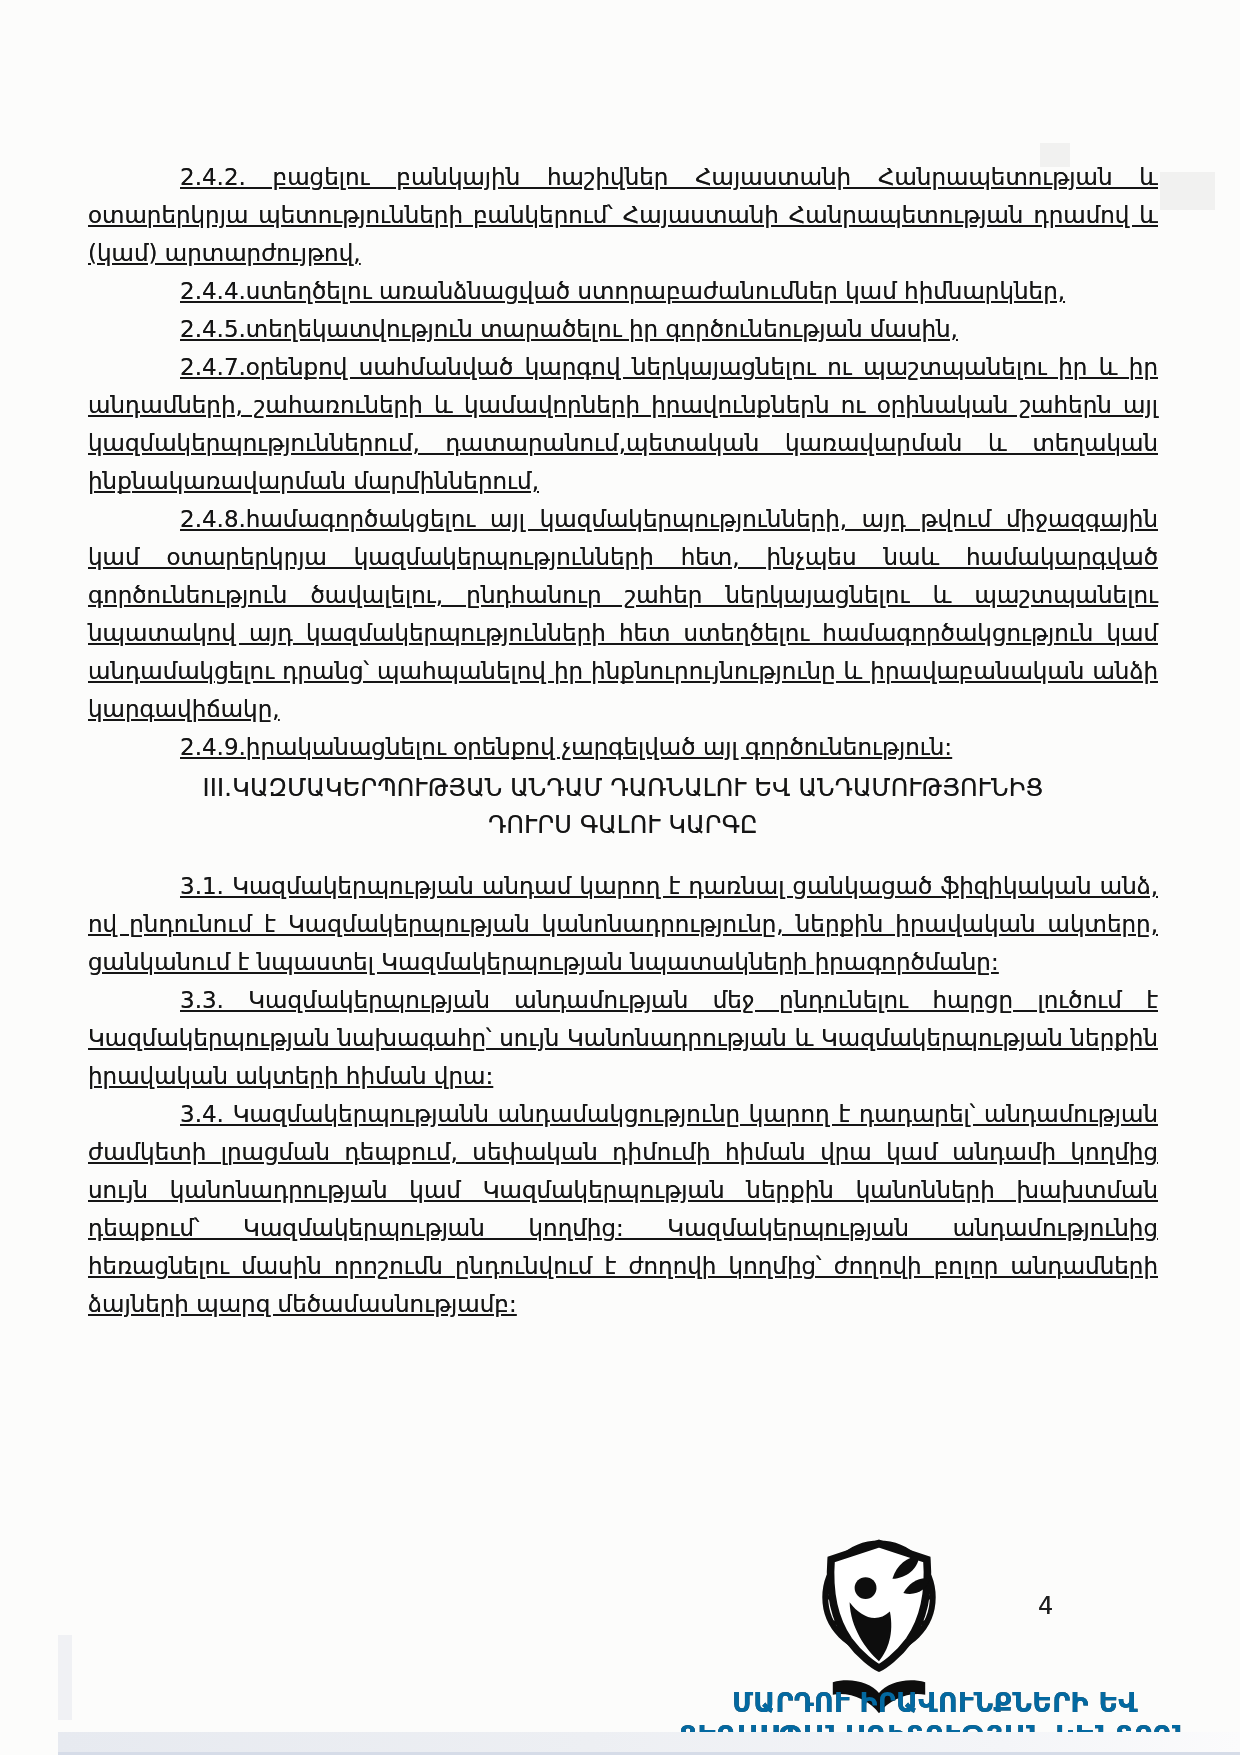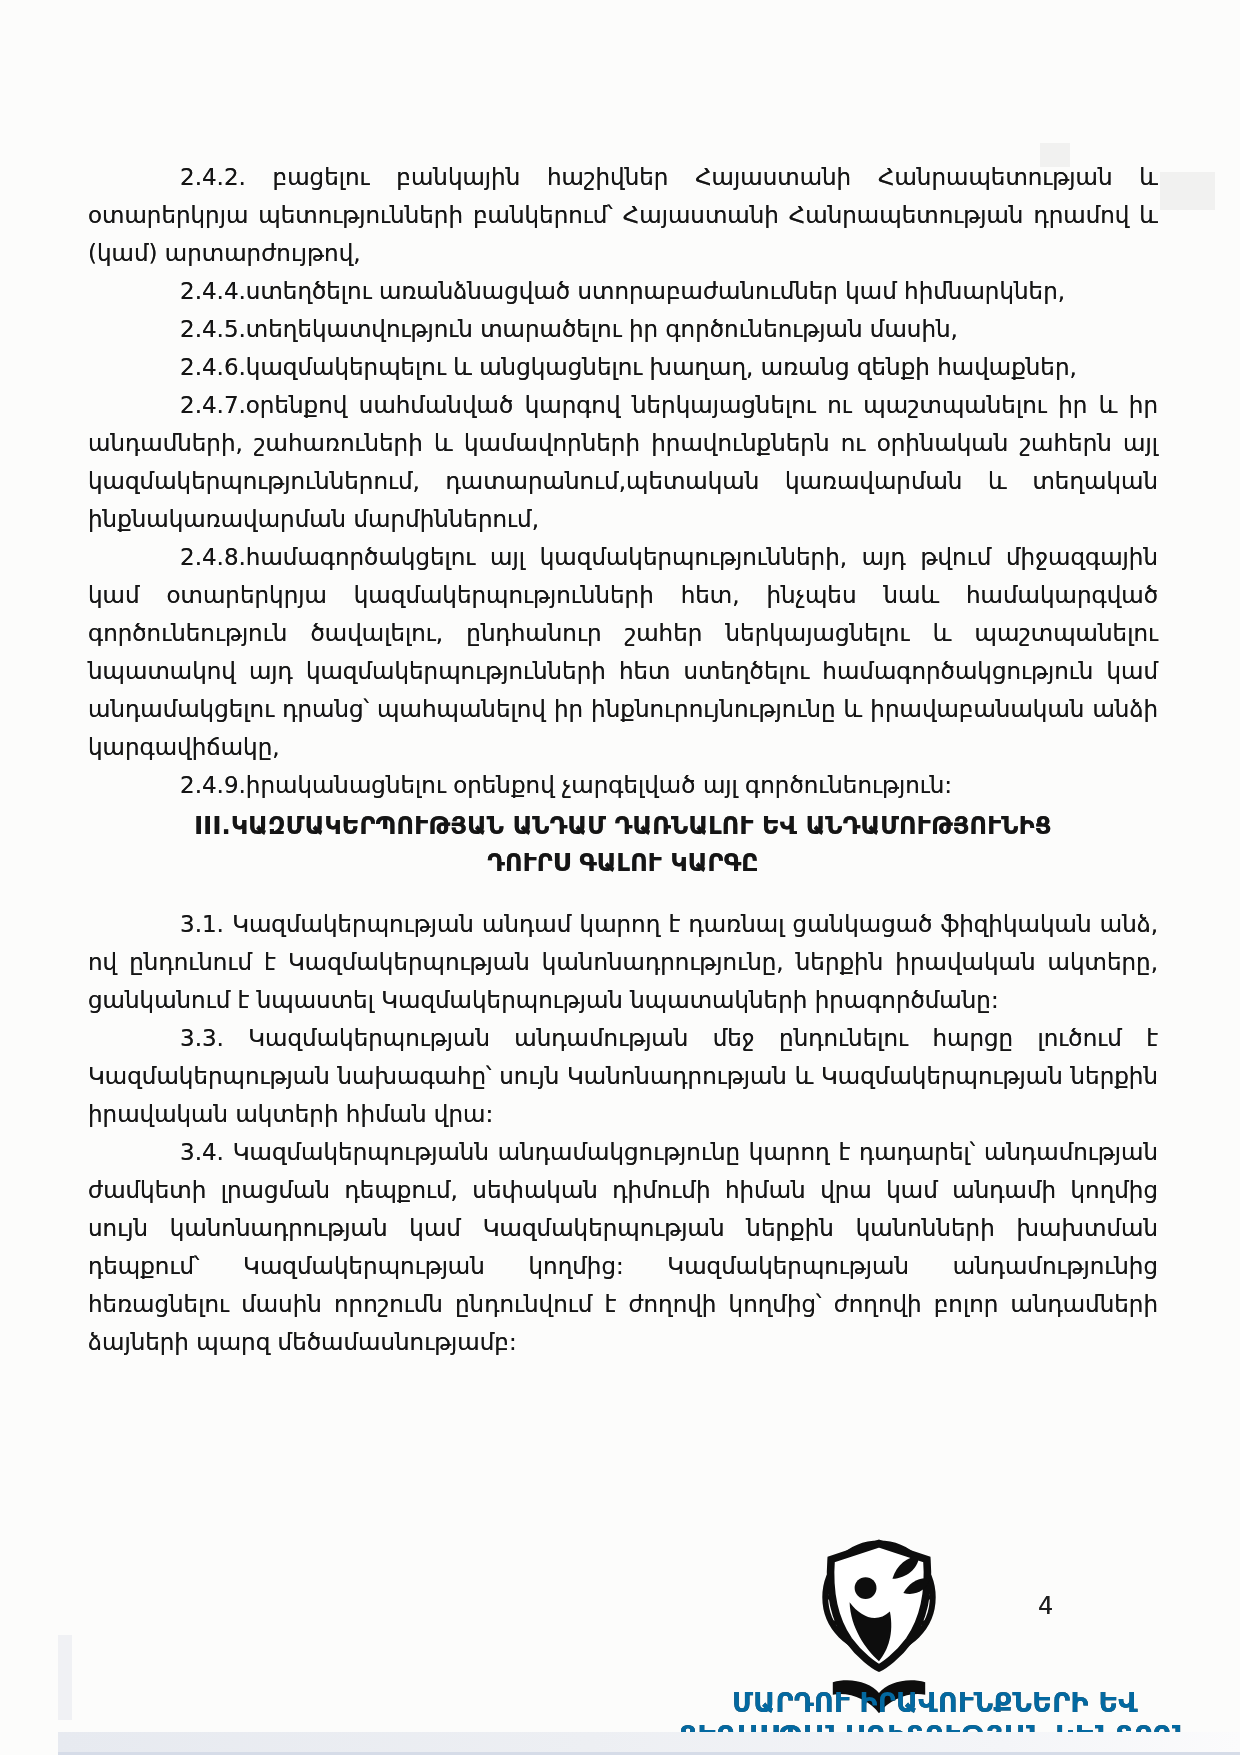--- a/index.html
+++ b/index.html
@@ -11,25 +11,25 @@
     color:#151515;
     overflow:hidden;
   }
   .content{
     position:absolute;
     left:88px;top:158px;width:1070px;
     font-size:23px;line-height:38px;
     text-align:justify;
     text-shadow:0 0 0.5px rgba(0,0,0,0.65);
   }
-  .para{margin:0;text-indent:92px;}
+  .para{margin:0;text-indent:92px;text-decoration:underline;}
   .heading{
     margin:4px 0 0 0;
     font-size:24px;line-height:37px;
-    font-weight:bold;
+    font-weight:normal;
     text-align:center;text-indent:0;
     letter-spacing:0.2px;
   }
   .after-heading{margin-top:23px;}
   .footer-logo{position:absolute;left:795px;top:1522px;width:168px;height:196px;}
   .footer-logo svg{width:100%;height:100%;}
   .page-number{
     position:absolute;left:1038px;top:1592px;
     font-size:24px;color:#1d1d1d;
     text-shadow:0 0 0.5px rgba(0,0,0,0.6);
@@ -57,21 +57,20 @@
 <div class="page">
 
   <div class="smudge s1"></div>
   <div class="smudge s2"></div>
   <div class="smudge s3"></div>
 
   <div class="content">
     <p class="para">2.4.2. բացելու բանկային հաշիվներ Հայաստանի Հանրապետության և օտարերկրյա պետությունների բանկերում՝ Հայաստանի Հանրապետության դրամով և (կամ) արտարժույթով,</p>
     <p class="para">2.4.4.ստեղծելու առանձնացված ստորաբաժանումներ կամ  հիմնարկներ,</p>
     <p class="para">2.4.5.տեղեկատվություն տարածելու իր գործունեության մասին,</p>
-    <p class="para">2.4.6.կազմակերպելու և անցկացնելու խաղաղ, առանց զենքի հավաքներ,</p>
     <p class="para">2.4.7.օրենքով սահմանված կարգով ներկայացնելու ու պաշտպանելու իր և իր անդամների, շահառուների և կամավորների իրավունքներն ու օրինական շահերն այլ կազմակերպություններում, դատարանում,պետական կառավարման և տեղական ինքնակառավարման մարմիններում,</p>
     <p class="para">2.4.8.համագործակցելու այլ կազմակերպությունների, այդ թվում միջազգային կամ օտարերկրյա կազմակերպությունների հետ, ինչպես նաև համակարգված գործունեություն ծավալելու, ընդհանուր շահեր ներկայացնելու և պաշտպանելու նպատակով այդ կազմակերպությունների հետ ստեղծելու համագործակցություն կամ անդամակցելու դրանց՝ պահպանելով իր ինքնուրույնությունը և իրավաբանական անձի կարգավիճակը,</p>
     <p class="para">2.4.9.իրականացնելու օրենքով չարգելված այլ գործունեություն:</p>
 
     <h2 class="heading">
       <span>III.ԿԱԶՄԱԿԵՐՊՈՒԹՅԱՆ ԱՆԴԱՄ ԴԱՌՆԱԼՈՒ ԵՎ ԱՆԴԱՄՈՒԹՅՈՒՆԻՑ</span><br>
       <span>ԴՈՒՐՍ ԳԱԼՈՒ ԿԱՐԳԸ</span>
     </h2>
 
     <p class="para after-heading">3.1. Կազմակերպության անդամ կարող է դառնալ ցանկացած ֆիզիկական անձ,  ով ընդունում է Կազմակերպության կանոնադրությունը, ներքին իրավական ակտերը, ցանկանում է նպաստել Կազմակերպության նպատակների իրագործմանը:</p>

